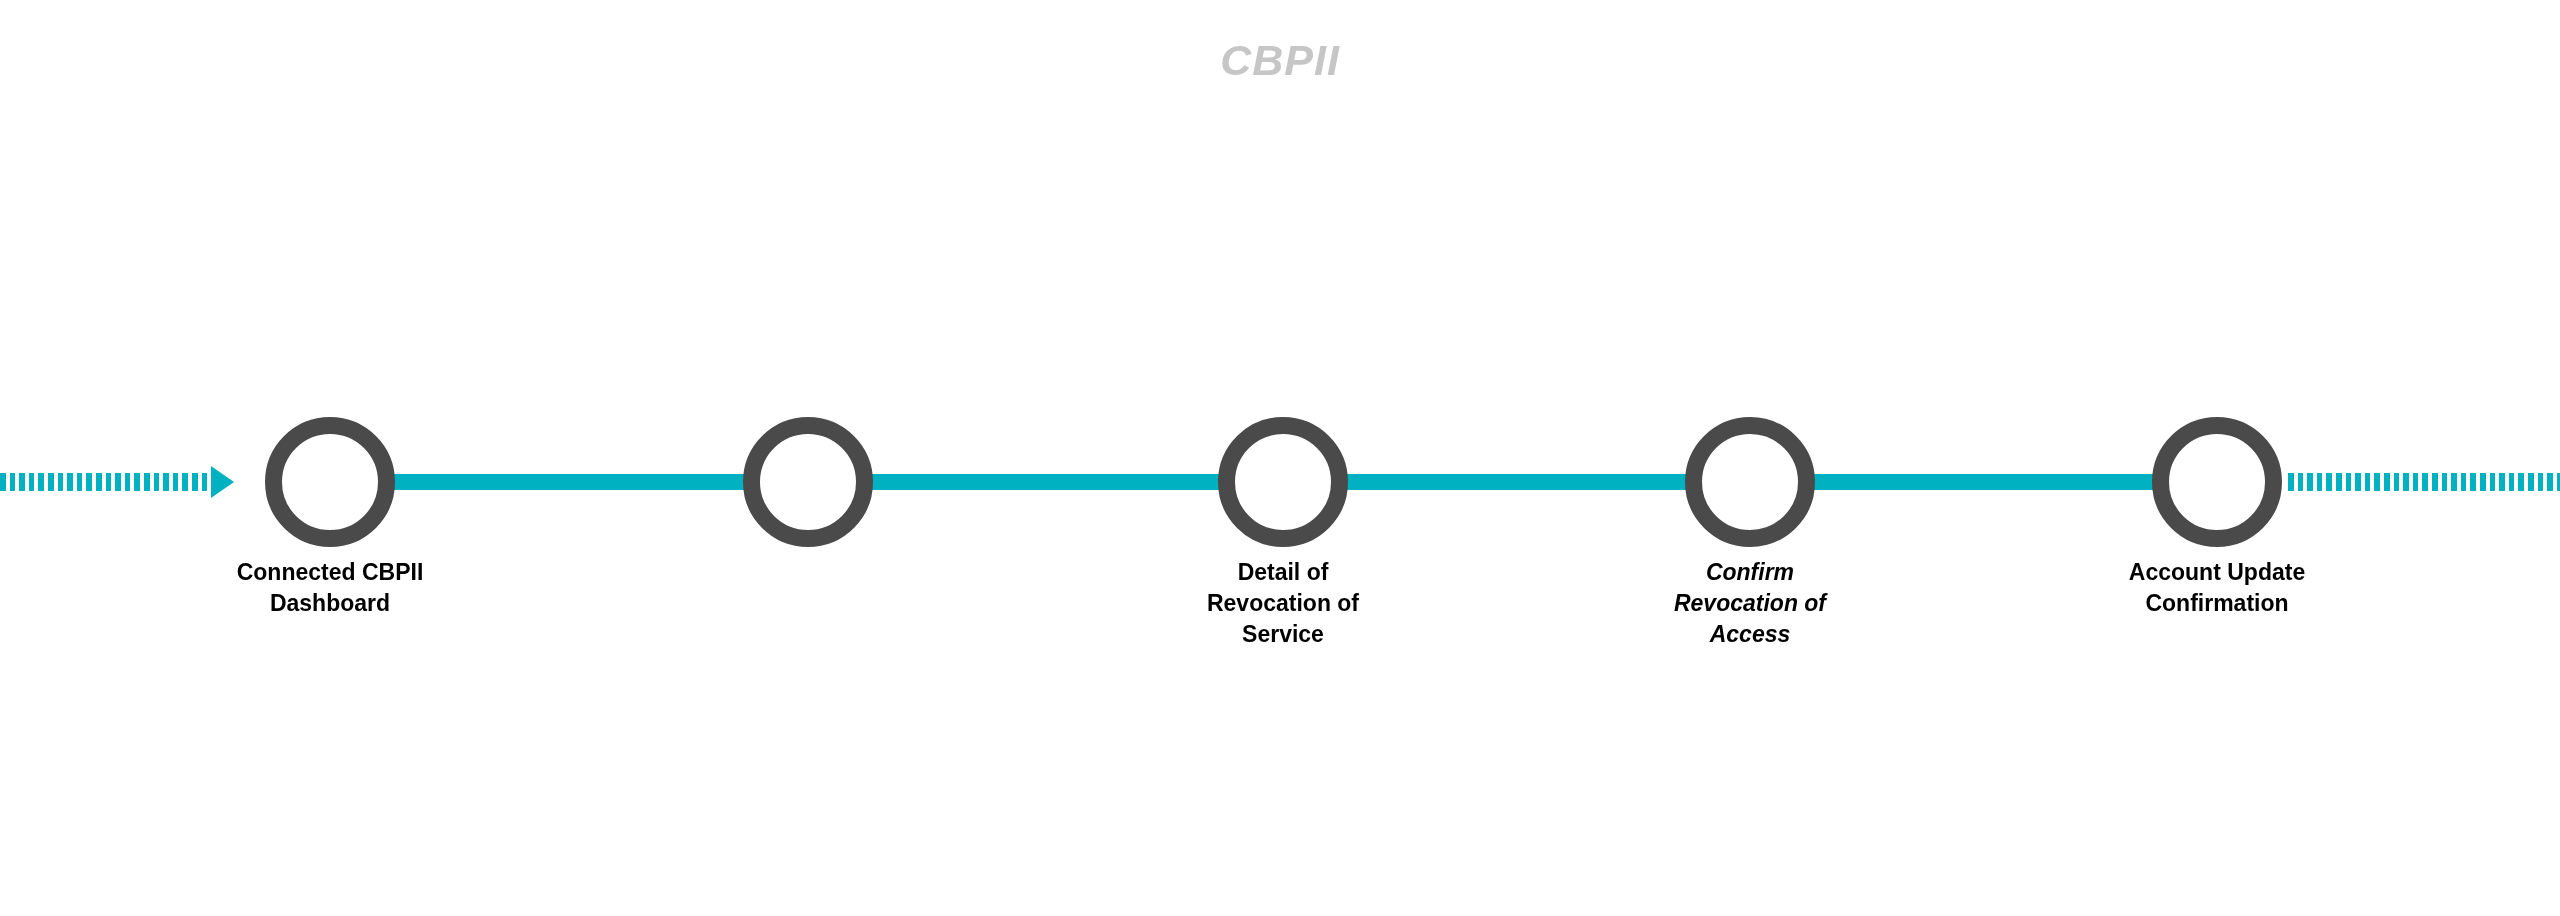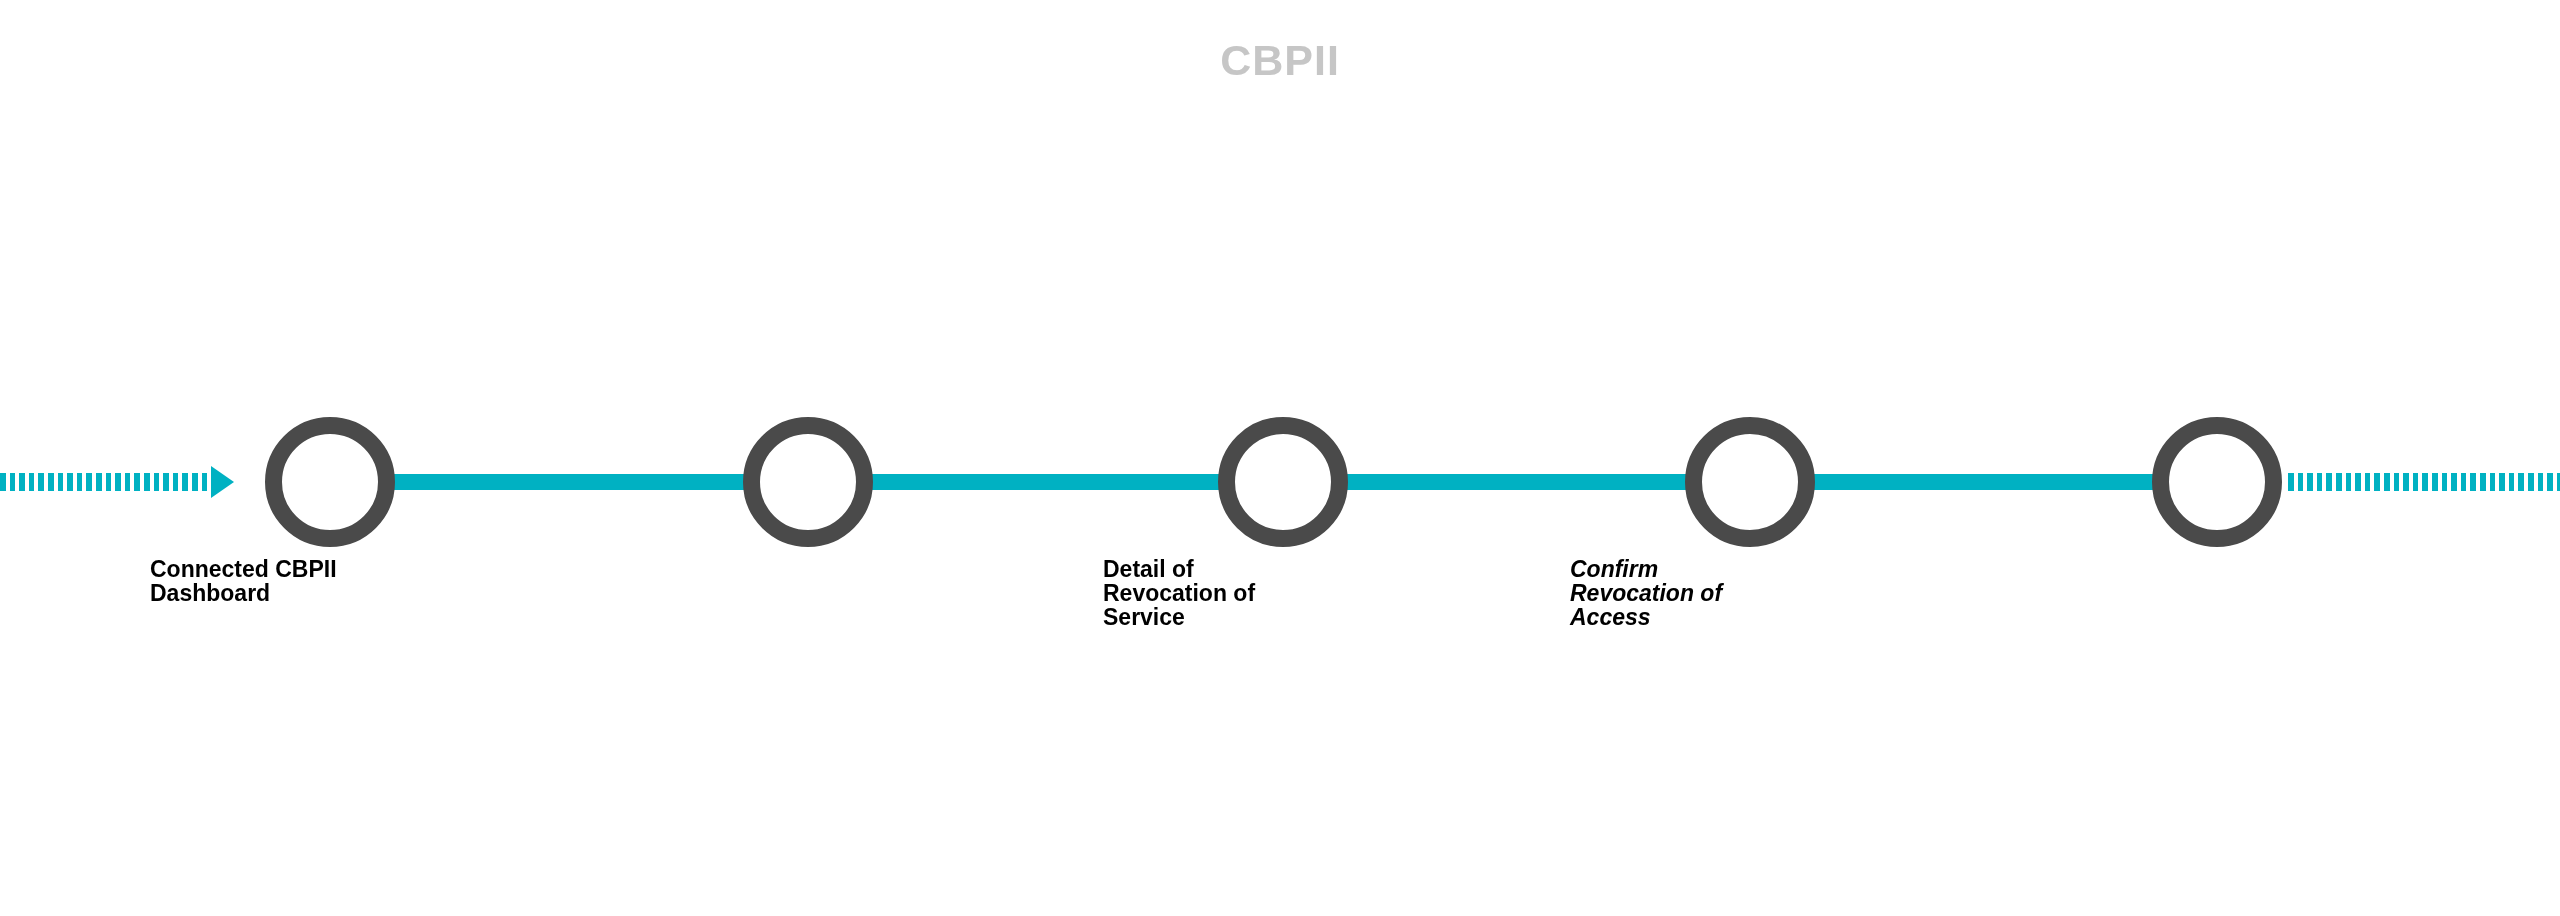--- a/index.html
+++ b/index.html
@@ -19,20 +19,21 @@
   .diagram-title {
     position: absolute;
     top: 36px;
     left: 0;
     width: 2560px;
     text-align: center;
     font-size: 43px;
     font-weight: bold;
     letter-spacing: 1px;
     color: var(--title-gray, #c6c6c6);
+    font-style: italic;
   }
   .dashed-connector {
     position: absolute;
     background: repeating-linear-gradient(
       90deg,
       var(--accent-teal, #00b1c2) 0px,
       var(--accent-teal, #00b1c2) 5.5px,
       transparent 5.5px,
       transparent 9.6px
     );
@@ -65,23 +66,23 @@
     width: 96px;
     height: 96px;
     border: 17px solid var(--node-ring-gray, #4a4a4a);
     border-radius: 50%;
     background: #ffffff;
   }
   .step-label {
     position: absolute;
     top: 557px;
     width: 360px;
-    text-align: left;
+    text-align: center;
     font-size: 23px;
-    line-height: 24px;
+    line-height: 31px;
     font-weight: bold;
     color: var(--label-black, #000000);
     white-space: pre-line;
   }
   
   .step-circle.s1 { left: 265px; }
   .step-circle.s2 { left: 743px; }
   .step-circle.s3 { left: 1218px; }
   .step-circle.s4 { left: 1685px; }
   .step-circle.s5 { left: 2152px; }
@@ -113,14 +114,16 @@
   <div class="step-circle s5"></div>
 
   <div class="step-label s1">Connected CBPII
 Dashboard</div>
   <div class="step-label s3">Detail of
 Revocation of
 Service</div>
   <div class="step-label s4">Confirm
 Revocation of
 Access</div>
+  <div class="step-label s5">Account Update
+Confirmation</div>
 
 </div>
 
 </body></html>

